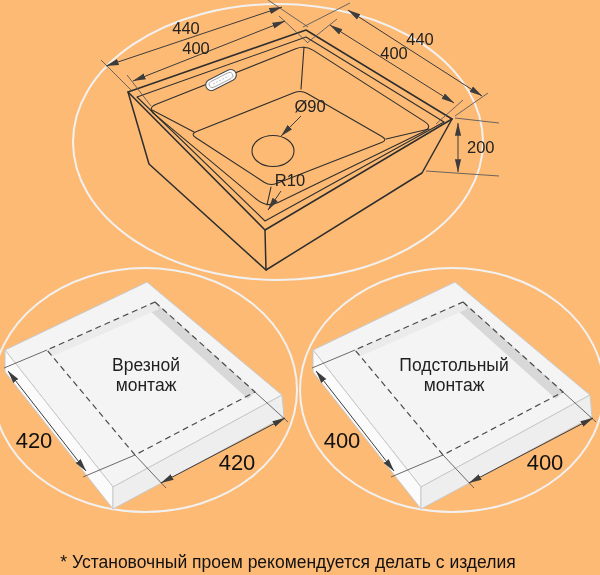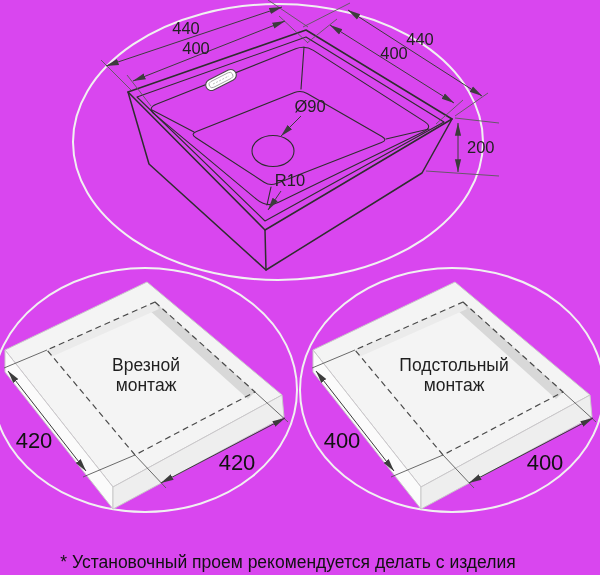--- a/index.html
+++ b/index.html
@@ -1,16 +1,16 @@
 <!DOCTYPE html>
 <html><head>
 <meta charset="utf-8">
 <style>
   html,body{margin:0;padding:0;background:#ffffff;}
-  .stage{position:relative;width:600px;height:575px;background:#d946ef;overflow:hidden;
+  .stage{position:relative;width:600px;height:575px;background:#fdba74;overflow:hidden;
          font-family:"Liberation Sans", sans-serif;}
   svg text{font-family:"Liberation Sans", sans-serif;fill:#1c1c1c;}
   .dim-t{font-size:16.5px;fill:#222;}
   .dim-big{font-size:22px;fill:#111;}
   .title-t{font-size:17.5px;fill:#1f1f1f;}
   .foot-t{font-size:17.5px;fill:#111;}
   .ln{stroke:#2e2e2e;stroke-width:1.5;fill:none;stroke-linejoin:round;stroke-linecap:round;}
   .ln2{stroke:#2e2e2e;stroke-width:1.1;fill:none;stroke-linejoin:round;stroke-linecap:round;}
   .dim{stroke:#3c3c3c;stroke-width:1;fill:none;}
   .ext{stroke:#5a5a5a;stroke-width:0.9;fill:none;}

